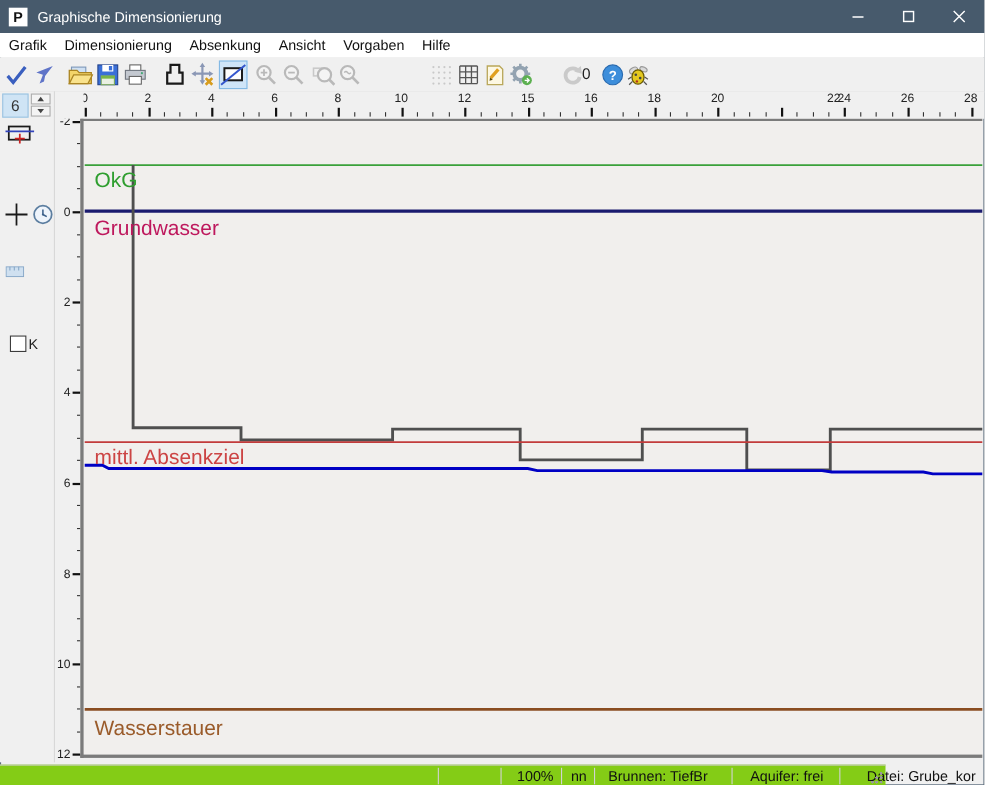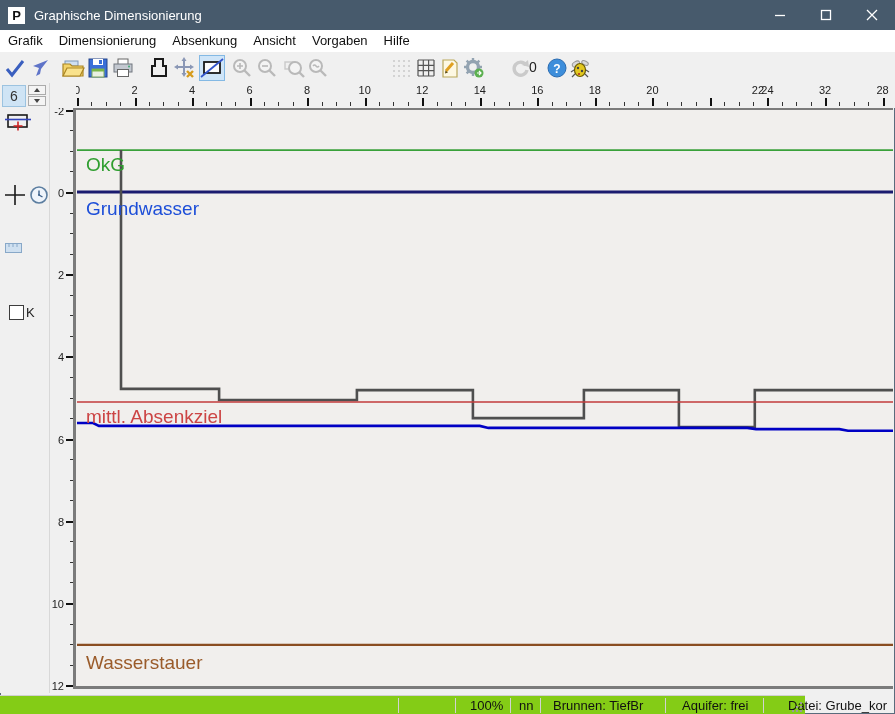--- a/index.html
+++ b/index.html
@@ -354,21 +354,21 @@
       <div class="hlabel" style="left: 288.7px;">10</div>
       <div class="htick minor" style="left: 303.085px;"></div>
       <div class="htick minor" style="left: 317.47px;"></div>
       <div class="htick minor" style="left: 331.855px;"></div>
       <div class="htick major" style="left: 346.24px;"></div>
       <div class="hlabel" style="left: 346.24px;">12</div>
       <div class="htick minor" style="left: 360.625px;"></div>
       <div class="htick minor" style="left: 375.01px;"></div>
       <div class="htick minor" style="left: 389.395px;"></div>
       <div class="htick major" style="left: 403.78px;"></div>
-      <div class="hlabel" style="left: 403.78px;">14</div>
+      <div class="hlabel" style="left: 403.78px;">15</div>
       <div class="htick minor" style="left: 418.165px;"></div>
       <div class="htick minor" style="left: 432.55px;"></div>
       <div class="htick minor" style="left: 446.935px;"></div>
       <div class="htick major" style="left: 461.32px;"></div>
       <div class="hlabel" style="left: 461.32px;">16</div>
       <div class="htick minor" style="left: 475.705px;"></div>
       <div class="htick minor" style="left: 490.09px;"></div>
       <div class="htick minor" style="left: 504.475px;"></div>
       <div class="htick major" style="left: 518.86px;"></div>
       <div class="hlabel" style="left: 518.86px;">18</div>
@@ -384,21 +384,21 @@
       <div class="hlabel" style="left: 633.94px; margin-left: 48px;">22</div>
       <div class="htick minor" style="left: 648.325px;"></div>
       <div class="htick minor" style="left: 662.71px;"></div>
       <div class="htick minor" style="left: 677.095px;"></div>
       <div class="htick major" style="left: 691.48px;"></div>
       <div class="hlabel" style="left: 691.48px;">24</div>
       <div class="htick minor" style="left: 705.865px;"></div>
       <div class="htick minor" style="left: 720.25px;"></div>
       <div class="htick minor" style="left: 734.635px;"></div>
       <div class="htick major" style="left: 749.02px;"></div>
-      <div class="hlabel" style="left: 749.02px;">32</div>
+      <div class="hlabel" style="left: 749.02px;">26</div>
       <div class="htick minor" style="left: 763.405px;"></div>
       <div class="htick minor" style="left: 777.79px;"></div>
       <div class="htick minor" style="left: 792.175px;"></div>
       <div class="htick major" style="left: 806.56px;"></div>
       <div class="hlabel" style="left: 806.56px;">28</div>
     </div>
 </div>
 <div class="vruler" id="vruler">
     <div class="vtick major" style="top: 1.8px;"></div>
     <div class="vlabel" style="top: 2.8px;">-2</div>
@@ -443,21 +443,21 @@
   <svg id="plot-svg" width="817" height="576" viewBox="0 0 817 576">
       <polyline points="1.0,40.1 819.5,40.1" fill="none" stroke="#3aa13a" stroke-width="1.6"></polyline>
       <polyline points="1.0,82.0 819.5,82.0" fill="none" stroke="#1b1b6f" stroke-width="3"></polyline>
       <polyline points="45.0,40.1 45.0,278.9 143.1,278.9 143.1,290.0 280.9,290.0 280.9,280.1 396.9,280.1 396.9,308.1 507.9,308.1 507.9,280.1 602.9,280.1 602.9,317.1 678.8,317.1 678.8,280.1 819.5,280.1" fill="none" stroke="#4f4f4f" stroke-width="2.6"></polyline>
       <polyline points="1.0,292.0 819.5,292.0" fill="none" stroke="#c23b3b" stroke-width="1.6"></polyline>
       <polyline points="1.0,313.0 17.1,313.0 22.9,315.9 403.8,315.9 412.4,317.9 671.3,317.9 680.0,319.1 763.4,319.1 772.0,320.8 819.5,320.8" fill="none" stroke="#0000c4" stroke-width="2.6"></polyline>
       <polyline points="1.0,534.9 819.5,534.9" fill="none" stroke="#8a4d21" stroke-width="2.4"></polyline>
     </svg>
   <div id="plot-labels">
       <div class="plot-label" style="left: 10px; top: 44px; color: rgb(47, 158, 47);">OkG</div>
-      <div class="plot-label" style="left: 10px; top: 88px; color: #1d4ed8;">Grundwasser</div>
+      <div class="plot-label" style="left: 10px; top: 88px; color: #be185d;">Grundwasser</div>
       <div class="plot-label" style="left: 10px; top: 296px; color: rgb(204, 68, 68);">mittl. Absenkziel</div>
       <div class="plot-label" style="left: 10px; top: 542px; color: rgb(154, 91, 42);">Wasserstauer</div>
     </div>
 </div>
 
 <div class="statusbar">
   <div class="sb-sep" style="left:398px"></div>
   <div class="sb-sep" style="left:455px"></div>
   <div class="sb-sep" style="left:510px"></div>
   <div class="sb-sep" style="left:540px"></div>

